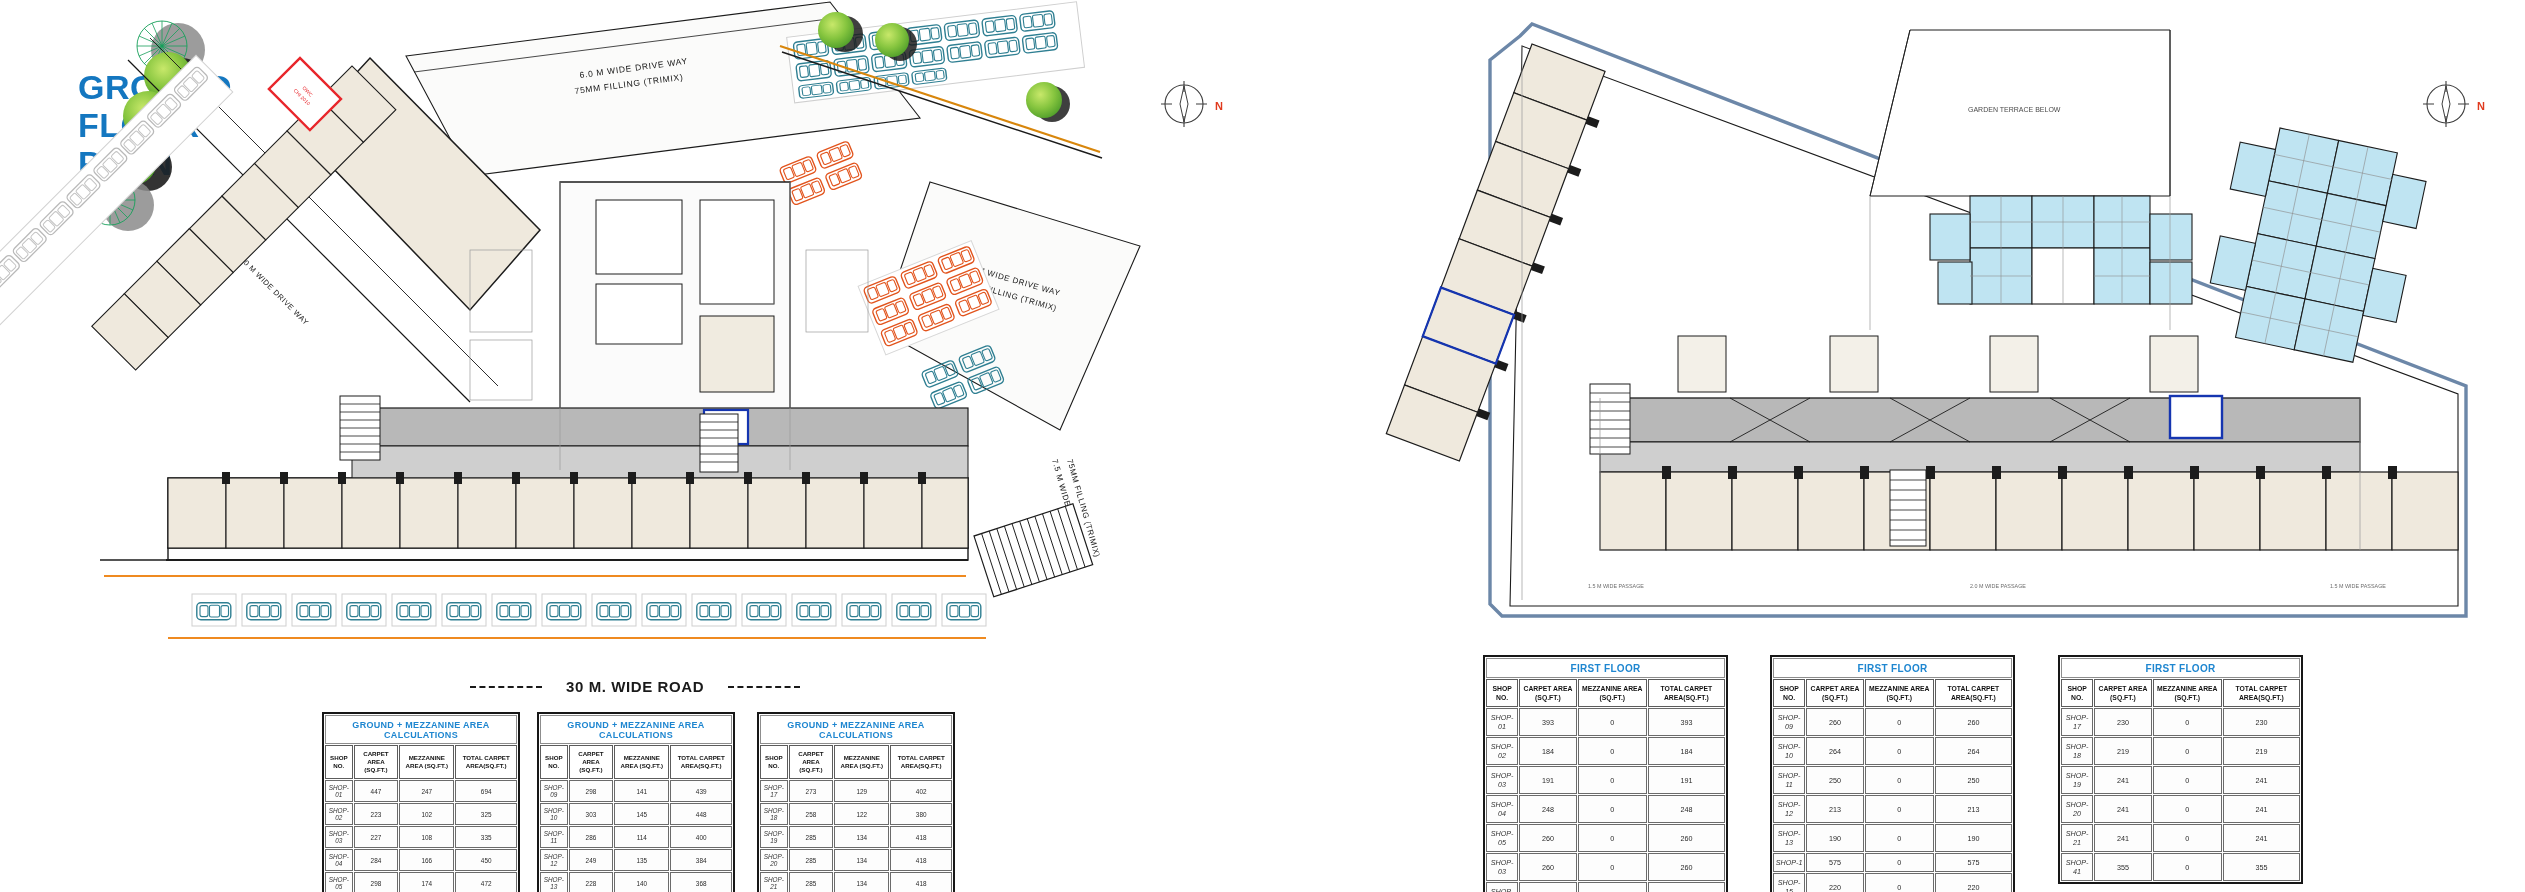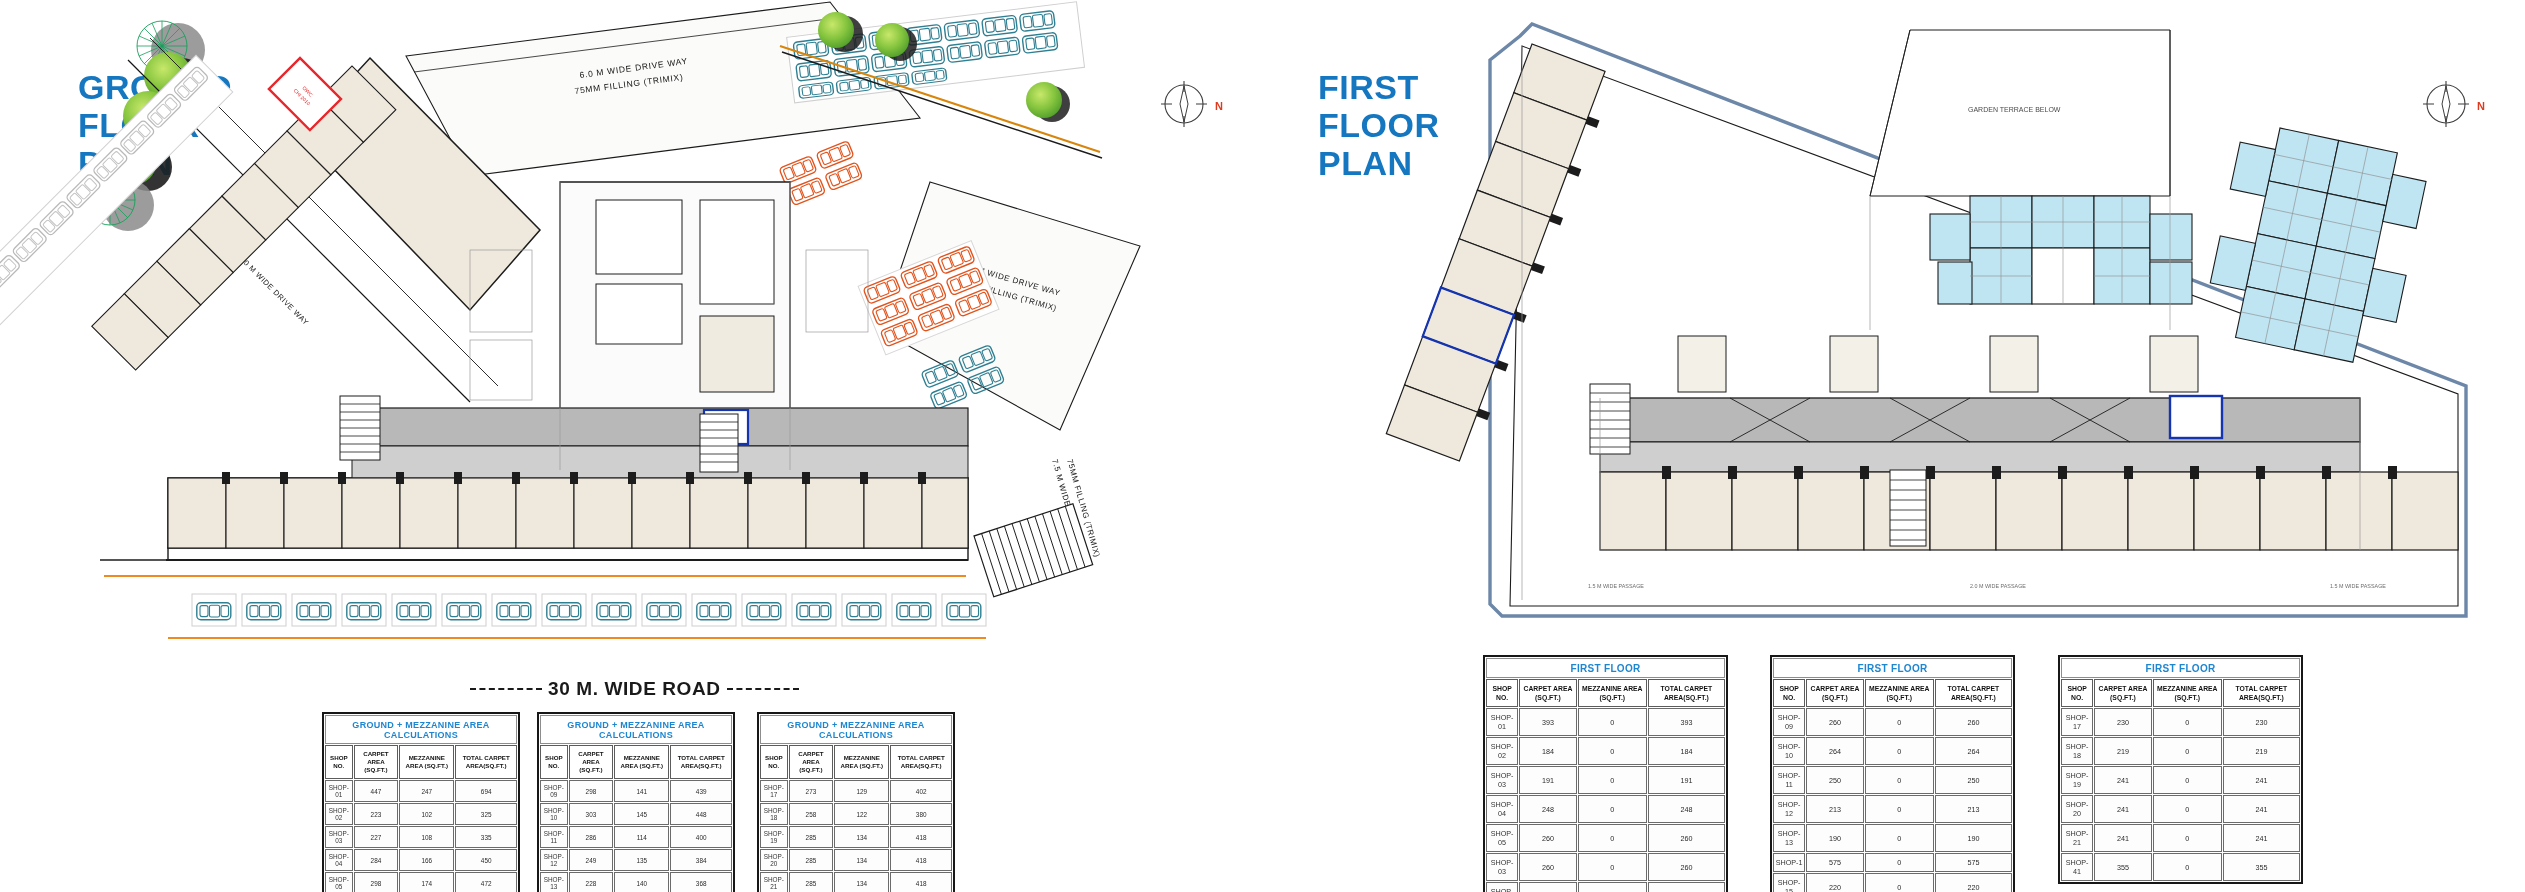--- a/index.html
+++ b/index.html
@@ -45,24 +45,24 @@
   
   .plan-canvas { position: absolute; }
   #ground-canvas { left: 0px;    top: 0px; width: 1230px; height: 720px; }
   #first-canvas  { left: 1270px; top: 0px; width: 1255px; height: 660px; }
   .plan-canvas svg { display: block; width: 100%; height: 100%; }
 
   
   .road-label {
     position: absolute;
     left: 470px; top: 678px;
-    font-size: 19px; font-weight: bold; color: #1a1a1a;
+    font-size: 15px; font-weight: bold; color: #1a1a1a;
     letter-spacing: 0.6px;
     font-family: "Liberation Sans", sans-serif;
-    display: flex; align-items: center; gap: 6px;
+    display: flex; align-items: center; gap: 24px;
     white-space: nowrap;
   }
   .road-dash {
     width: 72px; height: 0;
     border-top: 2px dashed #1a1a1a;
   }
 
   
   .area-table {
     position: absolute;
@@ -97,21 +97,21 @@
     background: #ffffff;
   }
   .tbl-body td {
     text-align: center;
     font-size: 6.4px;
     color: #2a2a2a;
     padding: 3px 1px;
     border: 1px solid #6b6b6b;
     background: #fdfdfd;
   }
-  .tbl-body td.shopno { color: #333; }
+  .tbl-body td.shopno { color: #333; font-style: italic; }
 
   
   #gt-0 { left: 322px; top: 712px; width: 198px; }
   #gt-1 { left: 537px; top: 712px; width: 198px; }
   #gt-2 { left: 757px; top: 712px; width: 198px; }
   
   #ft-0 { left: 1483px; top: 655px; width: 245px; }
   #ft-1 { left: 1770px; top: 655px; width: 245px; }
   #ft-2 { left: 2058px; top: 655px; width: 245px; }
 
@@ -560,23 +560,20 @@
       </g>
     </svg>
   </div>
 
   <div class="road-label">
     <span class="road-dash"></span>
     <span>30 M. WIDE ROAD</span>
     <span class="road-dash"></span>
   </div>
 
-  <div class="plan-title" id="first-title">FIRST
-FLOOR
-PLAN</div>
 
   <div class="compass" id="compass-first">
     <svg viewBox="0 0 52 52" aria-hidden="true">
       <circle cx="26" cy="26" r="19" fill="none" stroke="#3d3d3d" stroke-width="1.1"></circle>
       <path d="M26 3 L26 14 M26 38 L26 49 M3 26 L14 26 M38 26 L49 26" stroke="#3d3d3d" stroke-width="1.1"></path>
       <path d="M26 8 L30 26 L26 44 L22 26 Z" fill="none" stroke="#3d3d3d" stroke-width="1"></path>
     </svg>
     <span class="nlab">N</span>
   </div>
 

